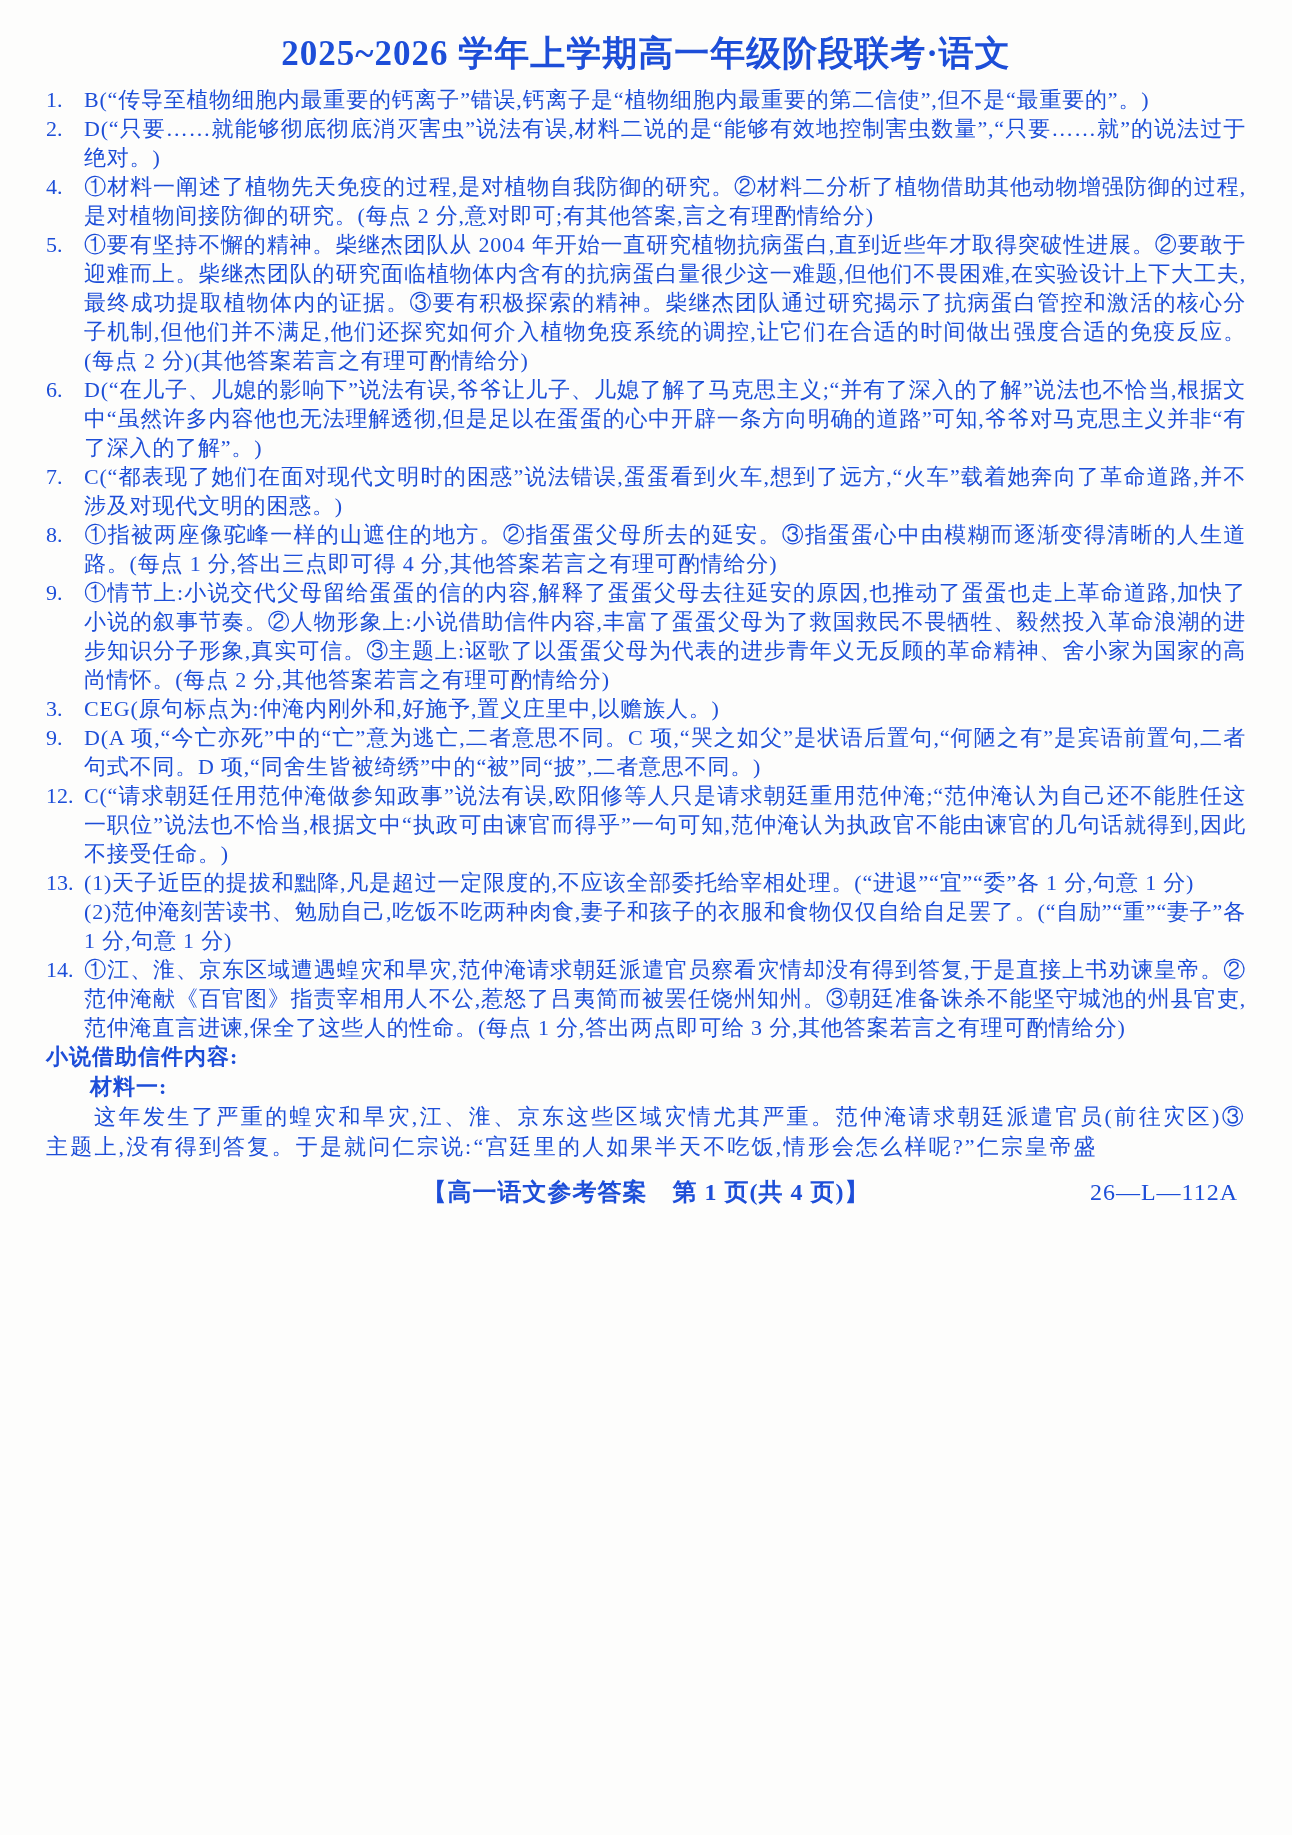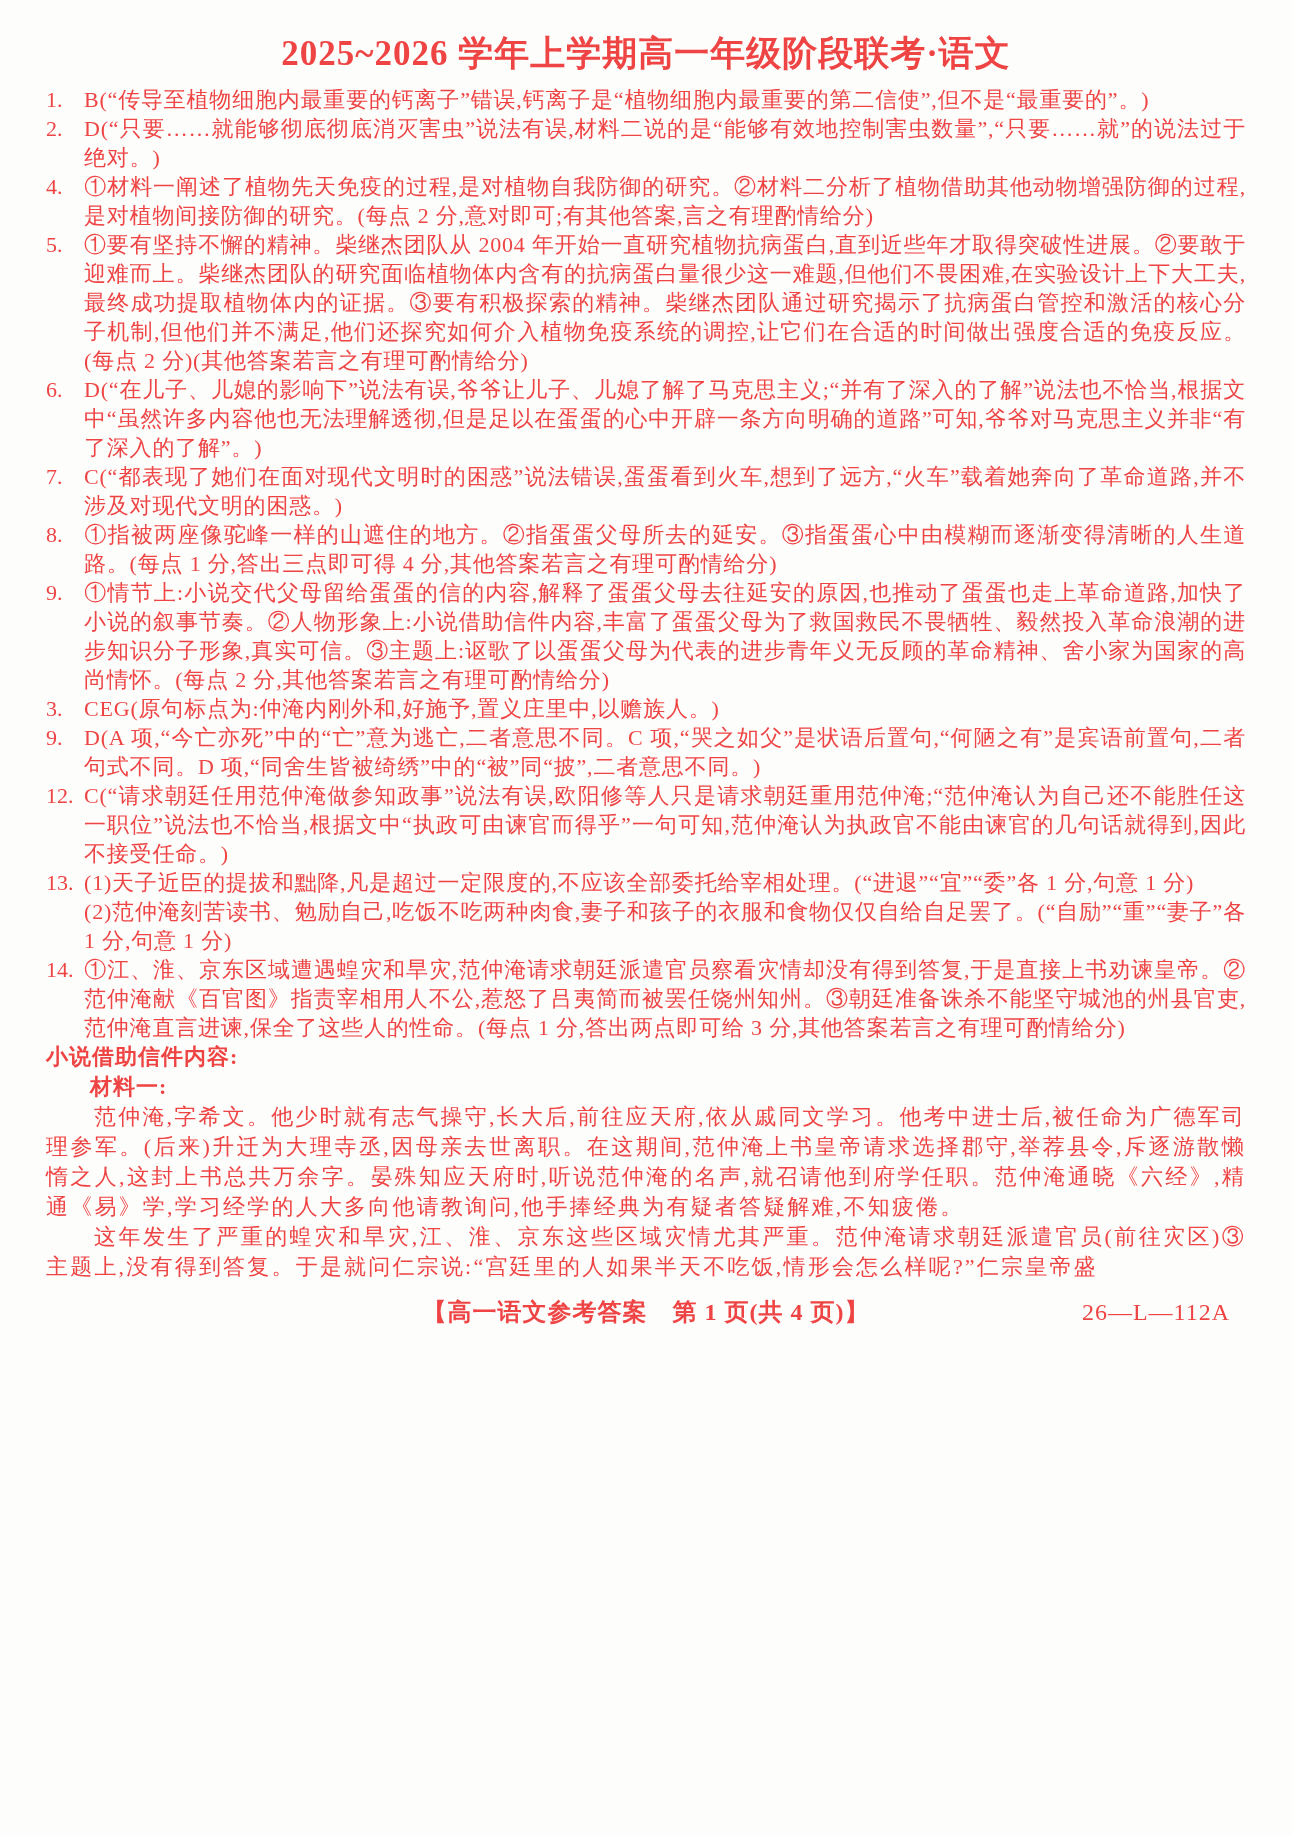--- a/index.html
+++ b/index.html
@@ -7,21 +7,21 @@
     padding: 0;
     background: #ffffff;
   }
   .page {
     width: 1292px;
     height: 1835px;
     box-sizing: border-box;
     padding: 24px 46px 0 46px;
     margin: 0 auto;
     background: #fdfdfc;
-    color: #ef4444;
+    color: #1d4ed8;
     font-family: "Liberation Serif", "DejaVu Serif", serif;
     position: relative;
     overflow: hidden;
   }
   .page p { margin: 0; }
 
   .title {
     font-size: 35px;
     font-weight: 700;
     text-align: center;
@@ -83,21 +83,21 @@
     line-height: 28px;
     text-align: center;
     position: relative;
   }
   .footer-center {
     font-weight: 700;
     letter-spacing: 1px;
   }
   .footer-code {
     position: absolute;
-    right: 16px;
+    right: 8px;
     bottom: 0;
     font-weight: 400;
     letter-spacing: 1px;
   }
 </style>
 </head>
 <body>
 
 <div class="page">
 
@@ -142,21 +142,20 @@
         <p class="answer-part sub">(2)范仲淹刻苦读书、勉励自己,吃饭不吃两种肉食,妻子和孩子的衣服和食物仅仅自给自足罢了。(“自励”“重”“妻子”各 1 分,句意 1 分)</p>
       </div>
       <div class="answer-item">
         <p class="answer-part"><span class="num">14.</span>①江、淮、京东区域遭遇蝗灾和旱灾,范仲淹请求朝廷派遣官员察看灾情却没有得到答复,于是直接上书劝谏皇帝。②范仲淹献《百官图》指责宰相用人不公,惹怒了吕夷简而被罢任饶州知州。③朝廷准备诛杀不能坚守城池的州县官吏,范仲淹直言进谏,保全了这些人的性命。(每点 1 分,答出两点即可给 3 分,其他答案若言之有理可酌情给分)</p>
       </div>
     </div>
 
   <div class="answers">
     <p class="translation-heading">小说借助信件内容:</p>
     <p class="material-label">材料一:</p>
-    <p class="trans-para">范仲淹,字希文。他少时就有志气操守,长大后,前往应天府,依从戚同文学习。他考中进士后,被任命为广德军司理参军。(后来)升迁为大理寺丞,因母亲去世离职。在这期间,范仲淹上书皇帝请求选择郡守,举荐县令,斥逐游散懒惰之人,这封上书总共万余字。晏殊知应天府时,听说范仲淹的名声,就召请他到府学任职。范仲淹通晓《六经》,精通《易》学,学习经学的人大多向他请教询问,他手捧经典为有疑者答疑解难,不知疲倦。</p>
     <p class="trans-para">这年发生了严重的蝗灾和旱灾,江、淮、京东这些区域灾情尤其严重。范仲淹请求朝廷派遣官员(前往灾区)③主题上,没有得到答复。于是就问仁宗说:“宫廷里的人如果半天不吃饭,情形会怎么样呢?”仁宗皇帝盛</p>
   </div>
 
   <div class="footer">
     <span class="footer-center">【高一语文参考答案　第 1 页(共 4 页)】</span>
     <span class="footer-code">26—L—112A</span>
   </div>
 
 </div>
 

